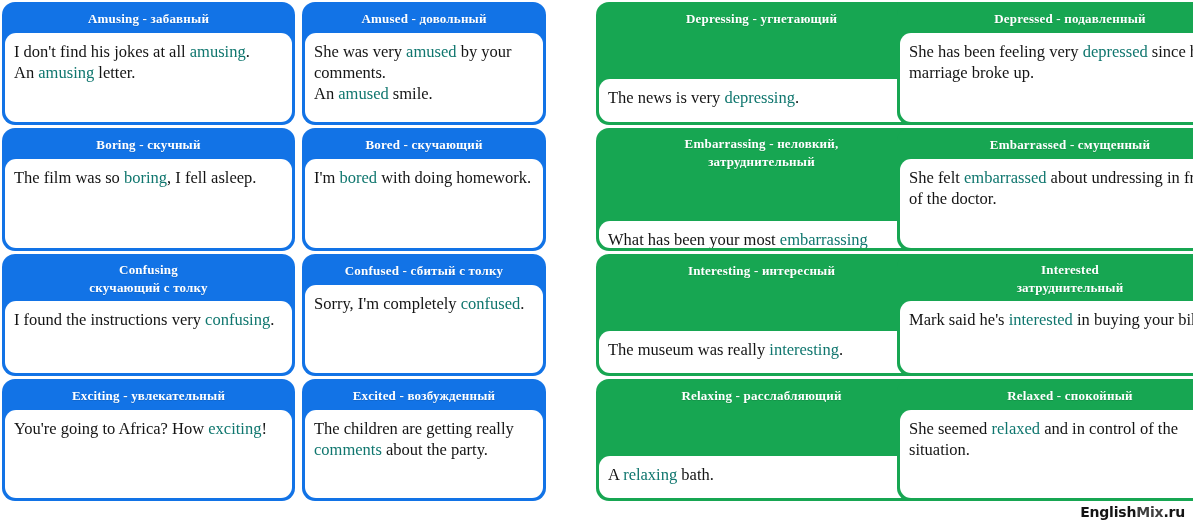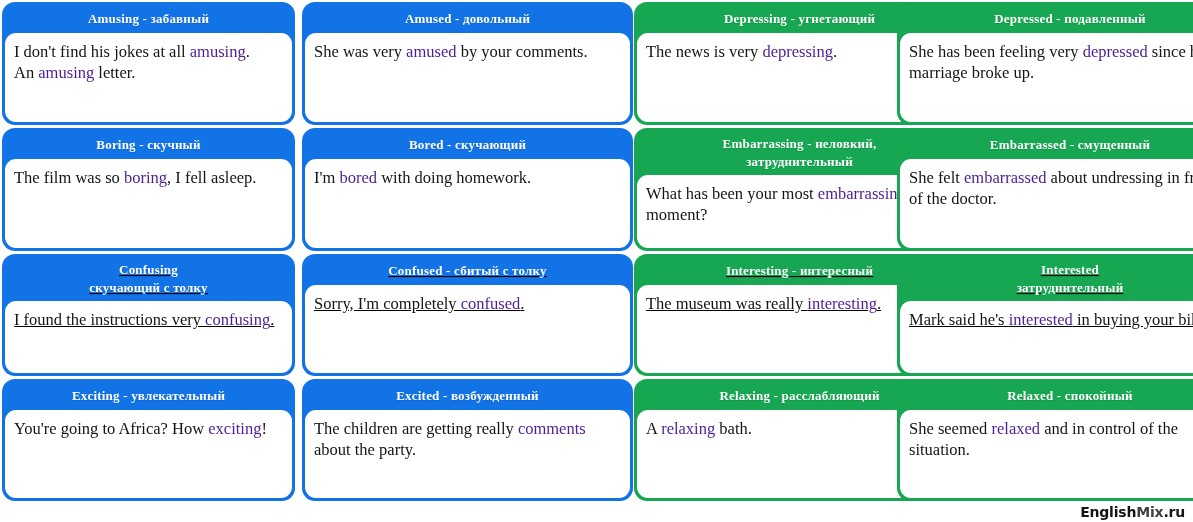--- a/index.html
+++ b/index.html
@@ -57,33 +57,33 @@
     padding: 8px 9px 8px 9px;
     box-sizing: border-box;
     font-size: 16.5px;
     line-height: 21px;
     color: #141414;
     font-family: "Liberation Serif", "DejaVu Serif", serif;
     overflow: hidden;
   }
 
   .card-body .hl {
-    color: #4c1d95;
+    color: #0f766e;
   }
 
   
   .c0 { left: 2px;   width: 293px; }
-  .c1 { left: 302px; width: 331px; }
-  .c2 { left: 634px; width: 331px; }
+  .c1 { left: 302px; width: 244px; }
+  .c2 { left: 596px; width: 331px; gap: 46px; }
   .c3 { left: 897px; width: 346px; }
 
   
   .r0 { top: 2px;   height: 123px; }
   .r1 { top: 128px; height: 123px; }
-  .r2 { top: 254px; height: 122px; text-decoration: underline; }
+  .r2 { top: 254px; height: 122px; }
   .r3 { top: 379px; height: 122px; }
 
   #watermark {
     position: absolute;
     right: 8px;
     bottom: 2px;
     font-family: "DejaVu Sans", "Liberation Sans", sans-serif;
     font-size: 14px;
     font-weight: bold;
     color: #141414;
@@ -104,20 +104,21 @@
         <div><span>I don't find his jokes at all </span><span class="hl">amusing</span><span>.</span></div>
         <div><span>An </span><span class="hl">amusing</span><span> letter.</span></div>
       </div>
     </div>
     <div class="card blue c1 r0">
       <div class="card-header">
         <div>Amused - довольный</div>
       </div>
       <div class="card-body">
         <div><span>She was very </span><span class="hl">amused</span><span> by your comments.</span></div>
+        <div><span>An </span><span class="hl">amused</span><span> smile.</span></div>
       </div>
     </div>
     <div class="card green c2 r0">
       <div class="card-header">
         <div>Depressing - угнетающий</div>
       </div>
       <div class="card-body">
         <div><span>The news is very </span><span class="hl">depressing</span><span>.</span></div>
       </div>
     </div>

